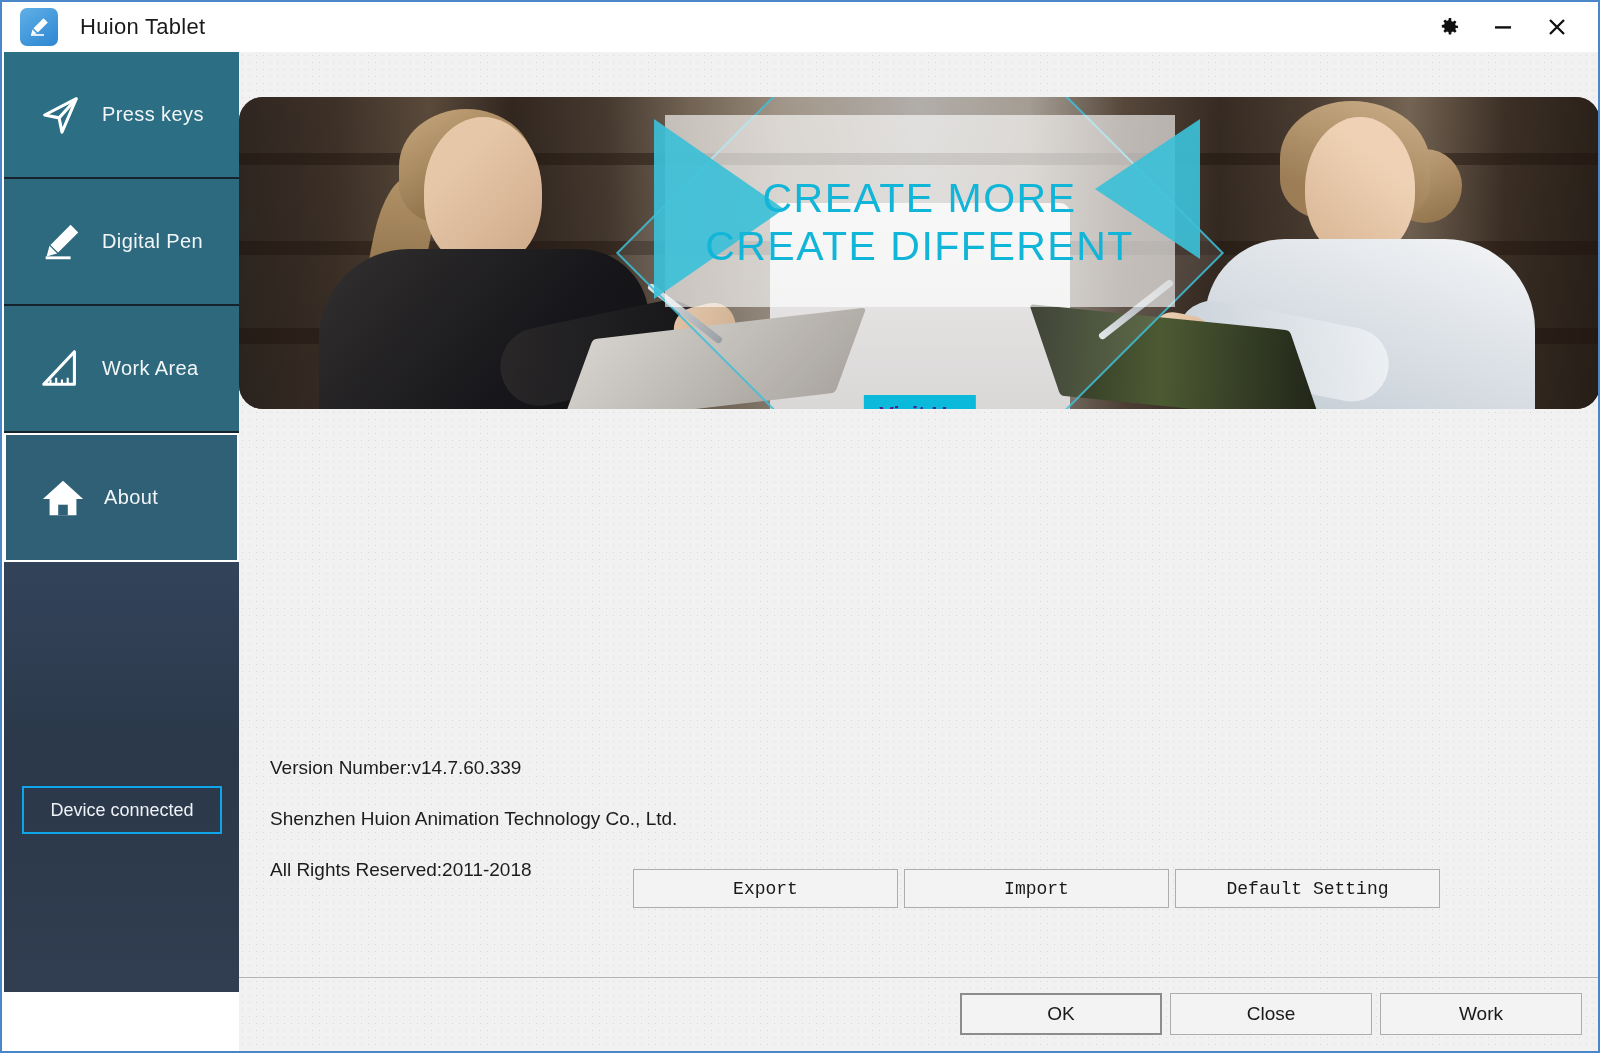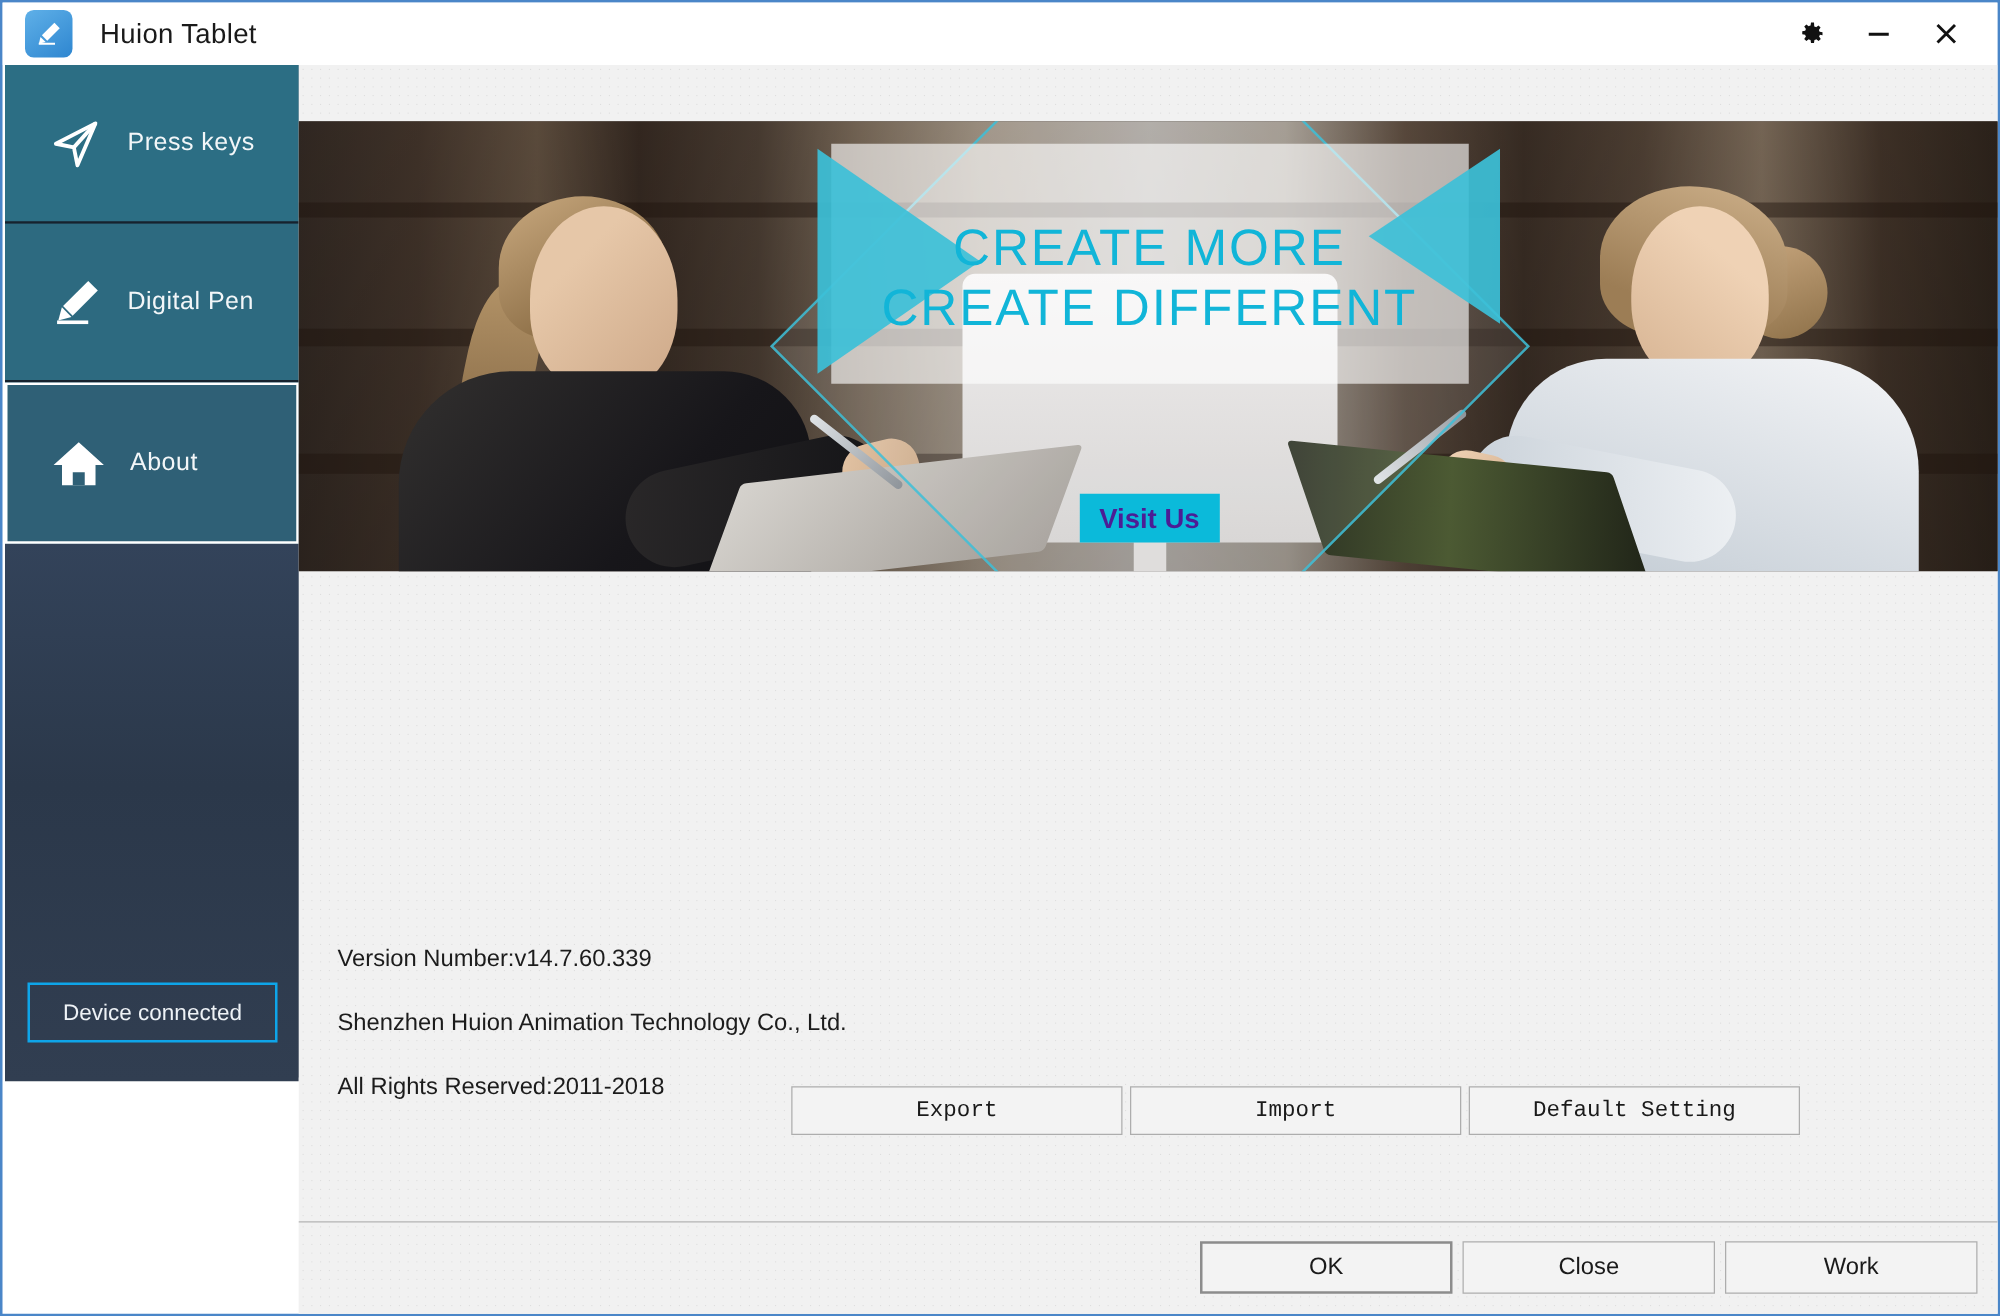--- a/index.html
+++ b/index.html
@@ -96,23 +96,24 @@
     position: absolute; left: 237px; top: 50px;
     width: 1361px; height: 1001px;
     background: #f1f1f1;
     background-image: radial-gradient(circle, #d8d8d8 0.6px, transparent 0.7px);
     background-size: 7px 7px;
   }
 
   
   .banner {
     position: absolute; left: 0; top: 45px;
-    width: 1361px; height: 360px;
+    width: 1361px; height: 312px;
     overflow: hidden;
     background: #4d4540;
+    border-radius: 24px;
   }
   
   .bg-room {
     position: absolute; inset: 0;
     background:
       linear-gradient(180deg, rgba(0,0,0,.18), rgba(0,0,0,.28)),
       linear-gradient(90deg,
         #3a2f28 0%, #4b3b30 7%, #6d5a48 14%, #3d2f26 20%,
         #55463a 27%, #8a7865 33%, #b9aa98 40%,
         #cfc9c3 50%,
@@ -399,20 +400,29 @@
       <span class="nav-icon">
         <svg width="46" height="46" viewBox="0 0 48 48" aria-hidden="true">
           <path d="M34 6l8 8-21 21-8-8z" fill="#ffffff"></path>
           <path d="M12 28l8 8-11 3z" fill="#ffffff"></path>
           <rect x="8" y="39" width="26" height="3" fill="#ffffff"></rect>
         </svg>
       </span>
       <span class="nav-label">Digital Pen</span>
     </div>
 
+    <div class="nav-item variant-3">
+      <span class="nav-icon">
+        <svg width="46" height="46" viewBox="0 0 48 48" aria-hidden="true">
+          <path d="M38 6v34H6z" fill="none" stroke="#ffffff" stroke-width="3.2" stroke-linejoin="round"></path>
+          <path d="M13 40v-5M19 40v-7M25 40v-5M31 40v-7" stroke="#ffffff" stroke-width="2.2"></path>
+        </svg>
+      </span>
+      <span class="nav-label">Work Area</span>
+    </div>
 
     <div class="nav-item selected">
       <span class="nav-icon">
         <svg width="46" height="46" viewBox="0 0 48 48" aria-hidden="true">
           <path d="M24 6L3 25h7v17h28V25h7z" fill="#ffffff"></path>
           <path d="M19 42V31h10v11z" fill="#2f6076"></path>
         </svg>
       </span>
       <span class="nav-label">About</span>
     </div>

